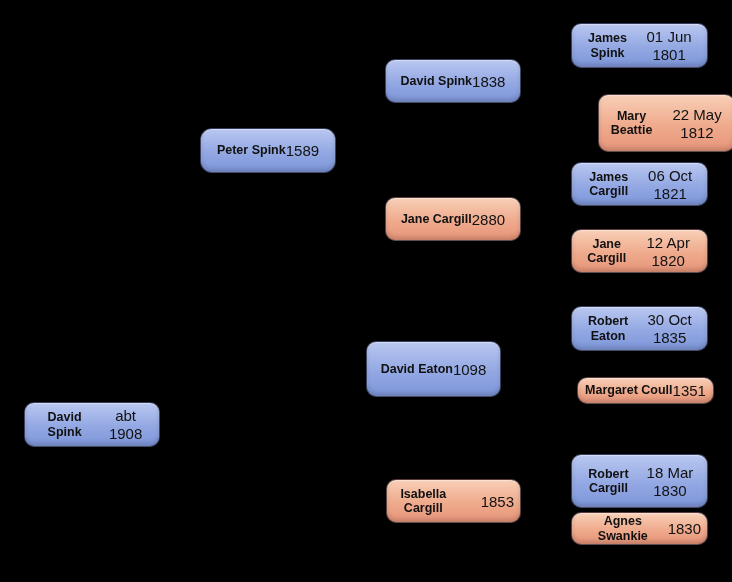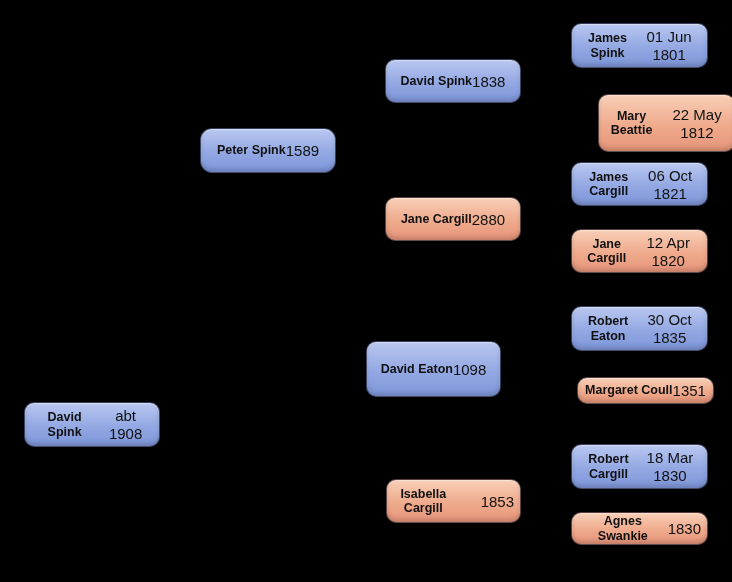--- a/index.html
+++ b/index.html
@@ -89,21 +89,21 @@
       <div class="pdate">12 Apr 1820</div>
     </div>
     <div class="person" style="left: 571px; top: 306px; width: 137px; height: 45px; background: linear-gradient(rgb(185, 199, 240) 0%, rgb(147, 168, 227) 55%, rgb(126, 150, 217) 100%);">
       <div class="pname">Robert Eaton</div>
       <div class="pdate">30 Oct 1835</div>
     </div>
     <div class="person" style="left: 571px; top: 377px; width: 137px; height: 27px; background: linear-gradient(rgb(248, 207, 183) 0%, rgb(239, 170, 140) 55%, rgb(230, 149, 122) 100%); margin-left: 6px;">
       <div class="pname">Margaret Coull</div>
       <div class="pdate">1351</div>
     </div>
-    <div class="person" style="left: 571px; top: 444px; width: 137px; height: 45px; background: linear-gradient(rgb(185, 199, 240) 0%, rgb(147, 168, 227) 55%, rgb(126, 150, 217) 100%);">
+    <div class="person" style="left: 571px; top: 454px; width: 137px; height: 54px; background: linear-gradient(rgb(185, 199, 240) 0%, rgb(147, 168, 227) 55%, rgb(126, 150, 217) 100%);">
       <div class="pname">Robert Cargill</div>
       <div class="pdate">18 Mar 1830</div>
     </div>
     <div class="person" style="left: 571px; top: 512px; width: 137px; height: 33px; background: linear-gradient(rgb(248, 207, 183) 0%, rgb(239, 170, 140) 55%, rgb(230, 149, 122) 100%);">
       <div class="pname">Agnes Swankie</div>
       <div class="pdate">1830</div>
     </div>
   </div>
 
 </body></html>

